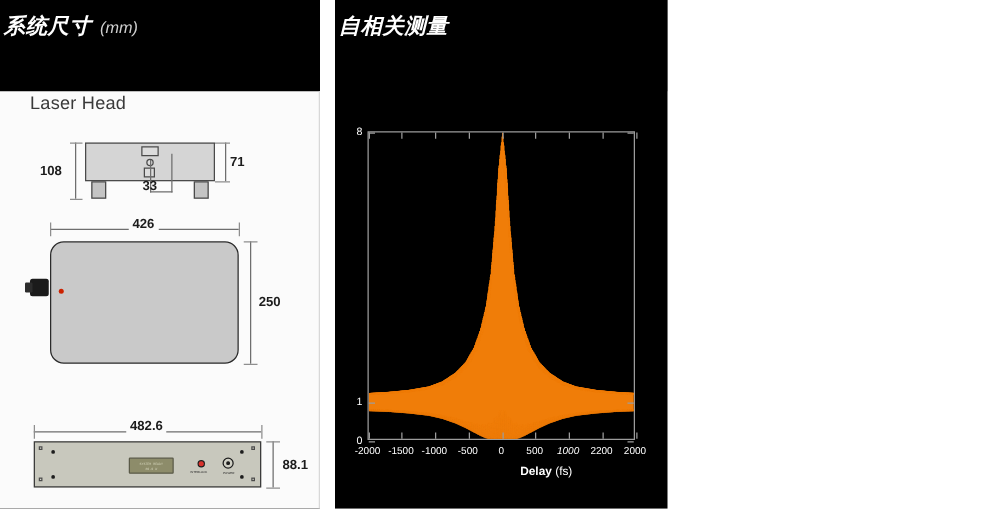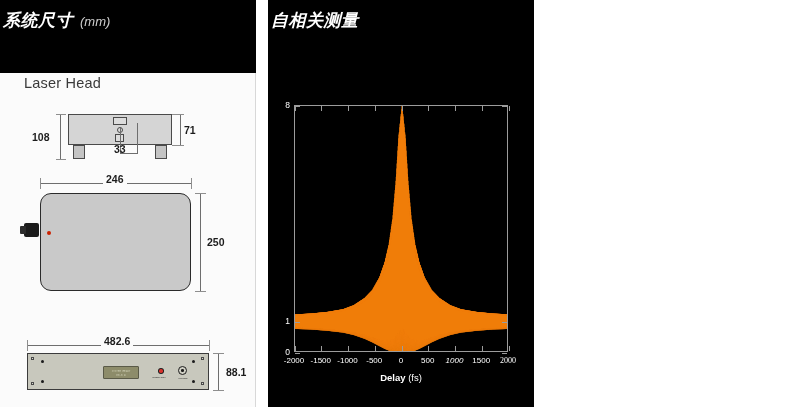--- a/index.html
+++ b/index.html
@@ -202,21 +202,21 @@
       <div class="dimtxt" style="left:114px; top:70px;">33</div>
 
       <div id="topview" style="left:40px; top:120px; width:151px; height:98px;"></div>
       <div id="connector" style="left:24px; top:150px; width:15px; height:14px;"></div>
       <div id="connector-nut" style="left:20px; top:153px; width:6px; height:8px;"></div>
       <div id="red-dot" style="left:47px; top:158px;"></div>
 
       <div class="dimline" style="left:40px; top:110px; width:151px; height:1px;"></div>
       <div class="tickline" style="left:40px; top:105px; width:1px; height:11px;"></div>
       <div class="tickline" style="left:191px; top:105px; width:1px; height:11px;"></div>
-      <div class="dimtxt" style="left:103px; top:100px; background:#fbfbfb; padding:0 3px;">246</div>
+      <div class="dimtxt" style="left:103px; top:100px; background:#fbfbfb; padding:0 3px;">426</div>
 
       <div class="dimline" style="left:200px; top:120px; width:1px; height:98px;"></div>
       <div class="tickline" style="left:195px; top:120px; width:11px; height:1px;"></div>
       <div class="tickline" style="left:195px; top:218px; width:11px; height:1px;"></div>
       <div class="dimtxt" style="left:207px; top:163px;">250</div>
 
 
       <div id="psu" style="left:27px; top:280px; width:182px; height:37px;">
         <div id="psu-screen" style="left:75px; top:12px; width:36px; height:13px;">
           <div class="scr-txt">SYSTEM READY</div>
@@ -297,27 +297,27 @@
     </div>
 
     <div id="plot-labels">
         <div class="xlabel" style="left: 4px; top: 356px;">-2000</div>
         <div class="xlabel" style="left: 30.75px; top: 356px;">-1500</div>
         <div class="xlabel" style="left: 57.5px; top: 356px;">-1000</div>
         <div class="xlabel" style="left: 84.25px; top: 356px;">-500</div>
         <div class="xlabel" style="left: 111px; top: 356px;">0</div>
         <div class="xlabel" style="left: 137.75px; top: 356px;">500</div>
         <div class="xlabel" style="left: 164.5px; top: 356px; font-style: italic;">1000</div>
-        <div class="xlabel" style="left: 191.25px; top: 356px;">1500</div>
-        <div class="xlabel" style="left: 218px; top: 356px; font-family: Liberation Serif, serif;">2000</div>
+        <div class="xlabel" style="left: 191.25px; top: 356px;">2200</div>
+        <div class="xlabel" style="left: 218px; top: 356px;">2000</div>
         <div class="ylabel" style="left: 2px; top: 347px;">0</div>
         <div class="ylabel" style="left: 2px; top: 316.125px;">1</div>
         <div class="ylabel" style="left: 2px; top: 100px;">8</div>
       </div>
 
-    <div id="axis-title" style="top:372px;">
+    <div id="axis-title" style="top:372px;margin-left:36px;">
       <span>Delay</span>
       <span class="unit2">(fs)</span>
     </div>
   </div>
 
 
 </div>
 
 </body></html>

